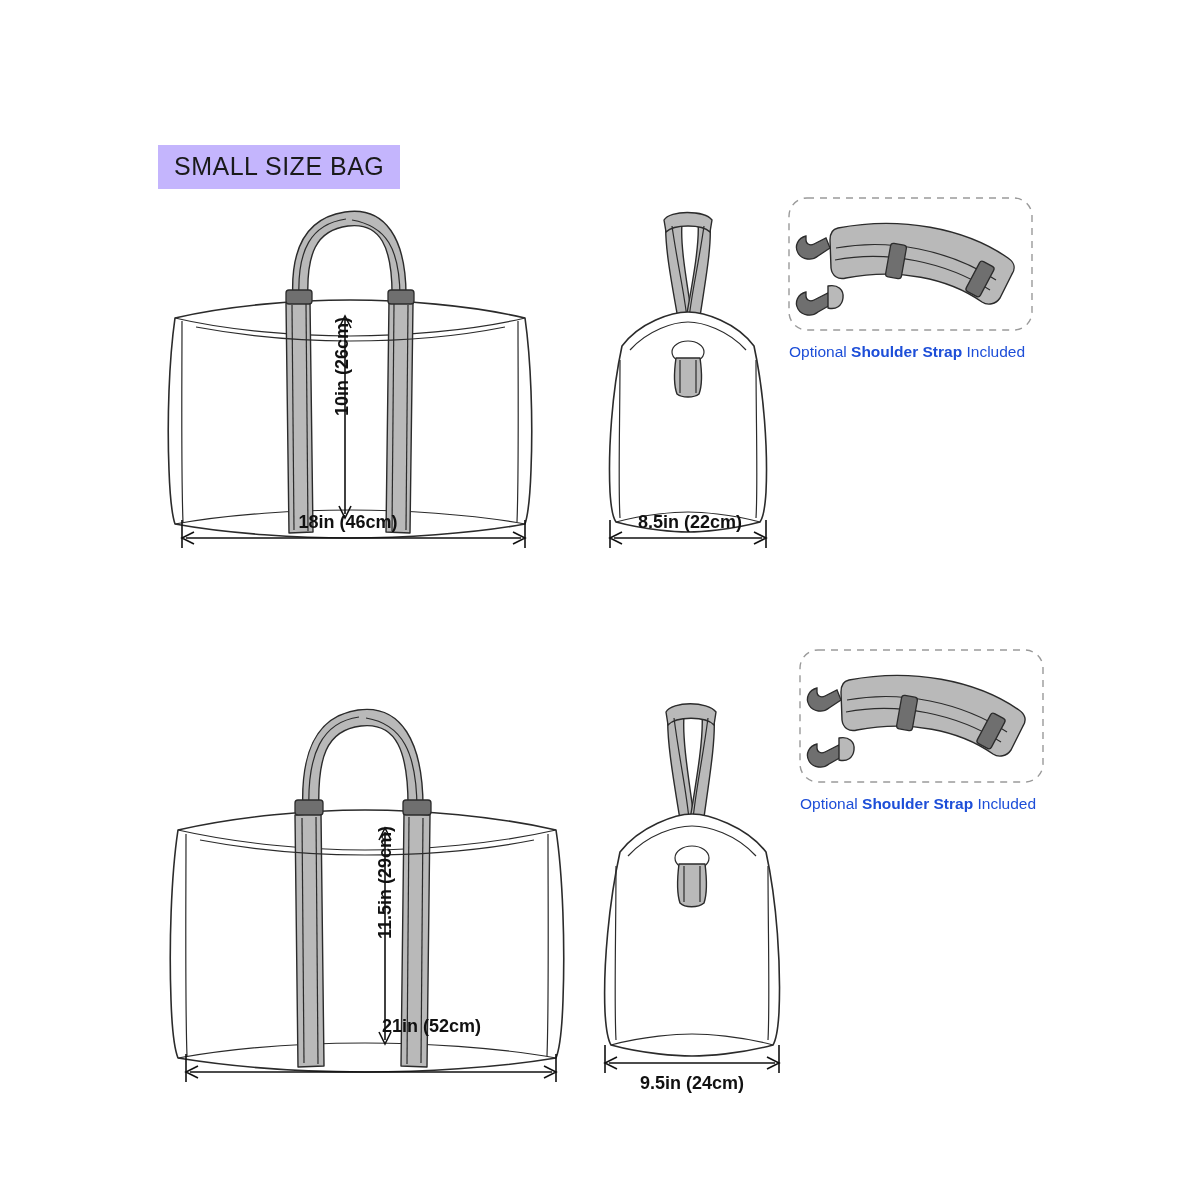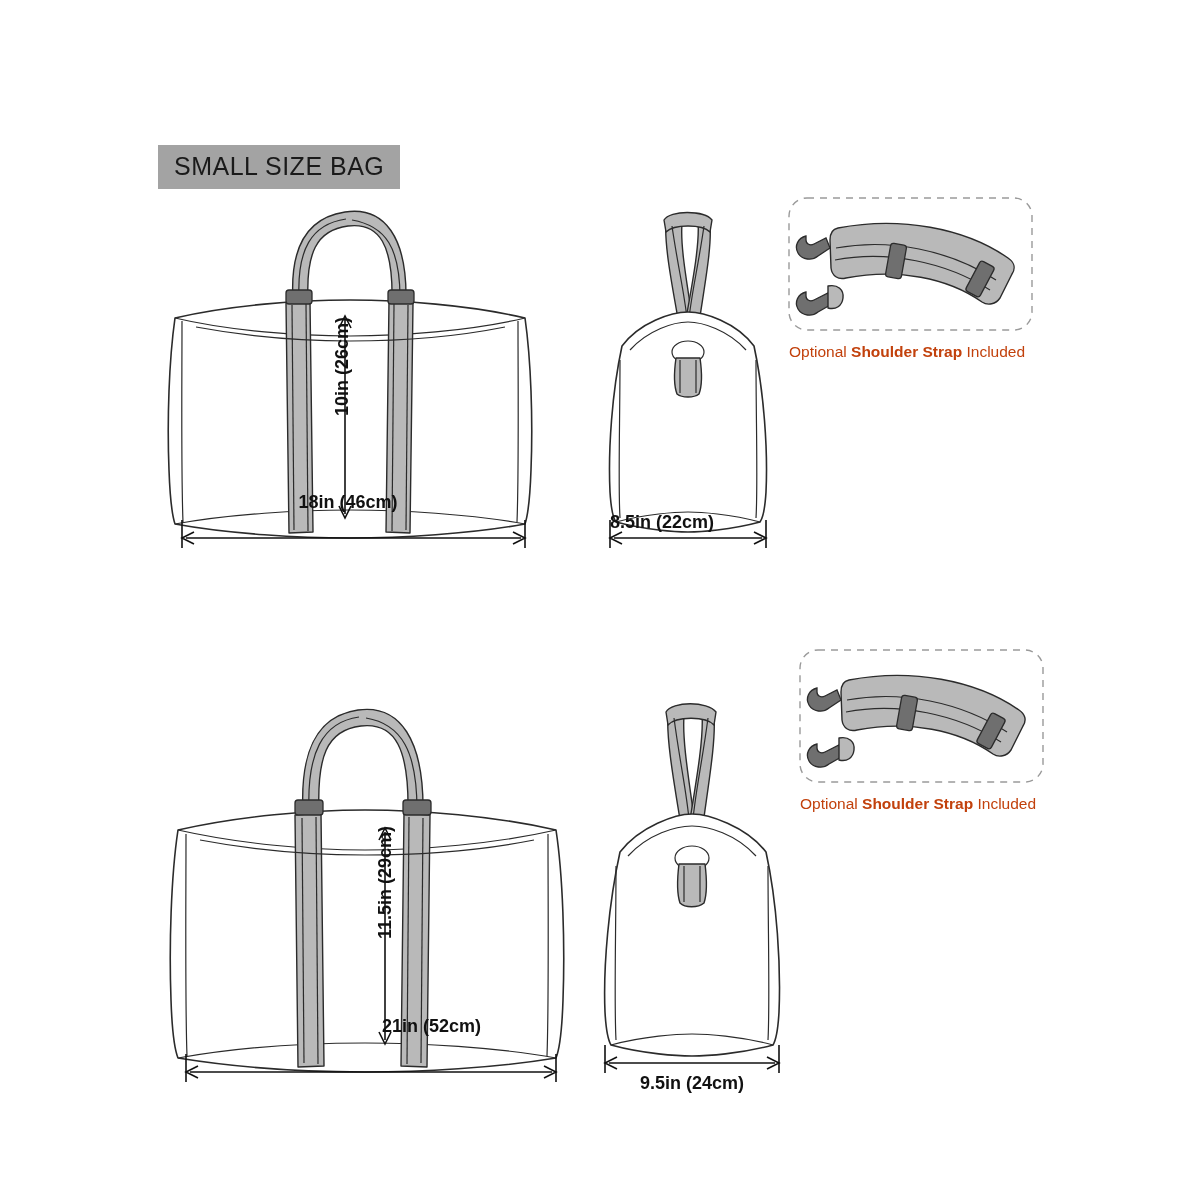--- a/index.html
+++ b/index.html
@@ -16,21 +16,21 @@
     overflow: hidden;
   }
   .page {
     position: relative;
     width: 1200px;
     height: 1200px;
   }
 
   .size-label {
     position: absolute;
-    background: #a3a3a3;
+    background: #c4b5fd;
     color: #1a1a1a;
     font-size: 25px;
     letter-spacing: 0.5px;
     padding: 7px 16px 8px 16px;
     white-space: nowrap;
     text-align: right;
   }
   .label-small { left: 158px; top: 145px; }
   .label-large { left: 158px; top: 617px; }
 
@@ -41,21 +41,21 @@
     color: #111;
     white-space: nowrap;
   }
   .dim-vert {
     transform-origin: center center;
   }
 
   .strap-caption {
     position: absolute;
     font-size: 15.5px;
-    color: #c2410c;
+    color: #1d4ed8;
     white-space: nowrap;
   }
   .strap-caption b { font-weight: bold; }
 
   svg { display: block; }
   .svg-layer {
     position: absolute;
     left: 0;
     top: 0;
     width: 1200px;
@@ -257,23 +257,23 @@
       <path class="darkpart" d="M817 744 C809 746 805 754 809 761 C813 768 823 769 829 764 L843 756 L839 745 L825 752 C821 754 817 752 817 748 Z"></path>
       <path class="strapfill" d="M839 738 C849 736 855 742 854 750 C853 758 847 762 839 760 Z"></path>
     </g>
 
   </svg>
 
   <div class="size-label label-small">SMALL SIZE BAG</div>
 
   <div class="dim-text dim-vert" style="left: 272px; top: 356px; width: 140px; text-align: center; transform: rotate(-90deg);">10in (26cm)</div>
 
-  <div class="dim-text" style="left: 238px; top: 492px; width: 220px; text-align: center;">18in (46cm)</div>
-
-  <div class="dim-text" style="left: 552px; top: 512px; width: 220px; text-align: center;">8.5in (22cm)</div>
+  <div class="dim-text" style="left: 238px; top: 512px; width: 220px; text-align: center;">18in (46cm)</div>
+
+  <div class="dim-text" style="left: 580px; top: 512px; width: 220px; text-align: center;">8.5in (22cm)</div>
 
   <div class="strap-caption" style="left: 789px; top: 343px;">
     <span>Optional </span><b>Shoulder Strap</b><span> Included</span>
   </div>
 
 
   <div class="dim-text dim-vert" style="left: 303px; top: 872px; width: 165px; text-align: center; transform: rotate(-90deg);">11.5in (29cm)</div>
 
   <div class="dim-text" style="left: 261px; top: 1016px; width: 220px; text-align: right;">21in (52cm)</div>
 

